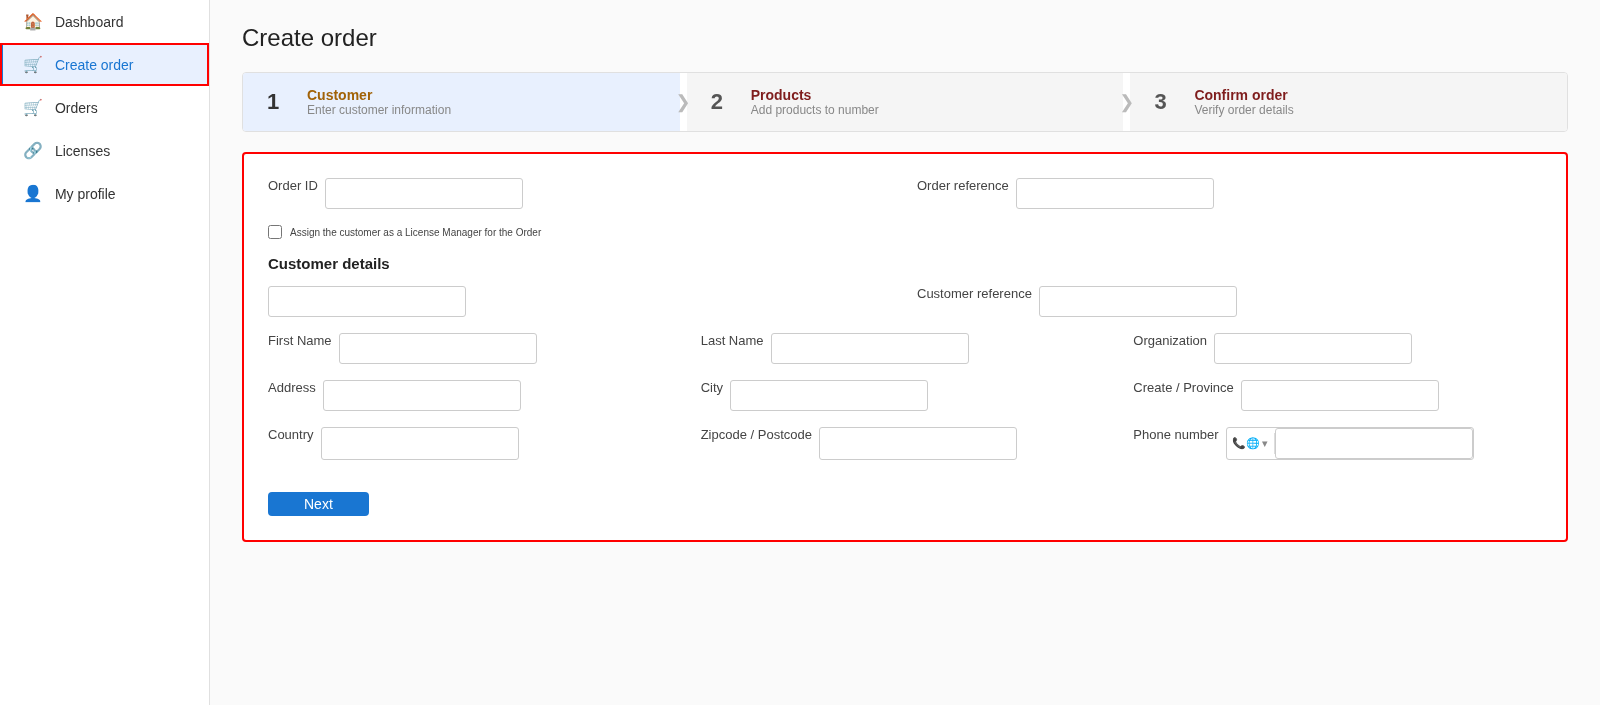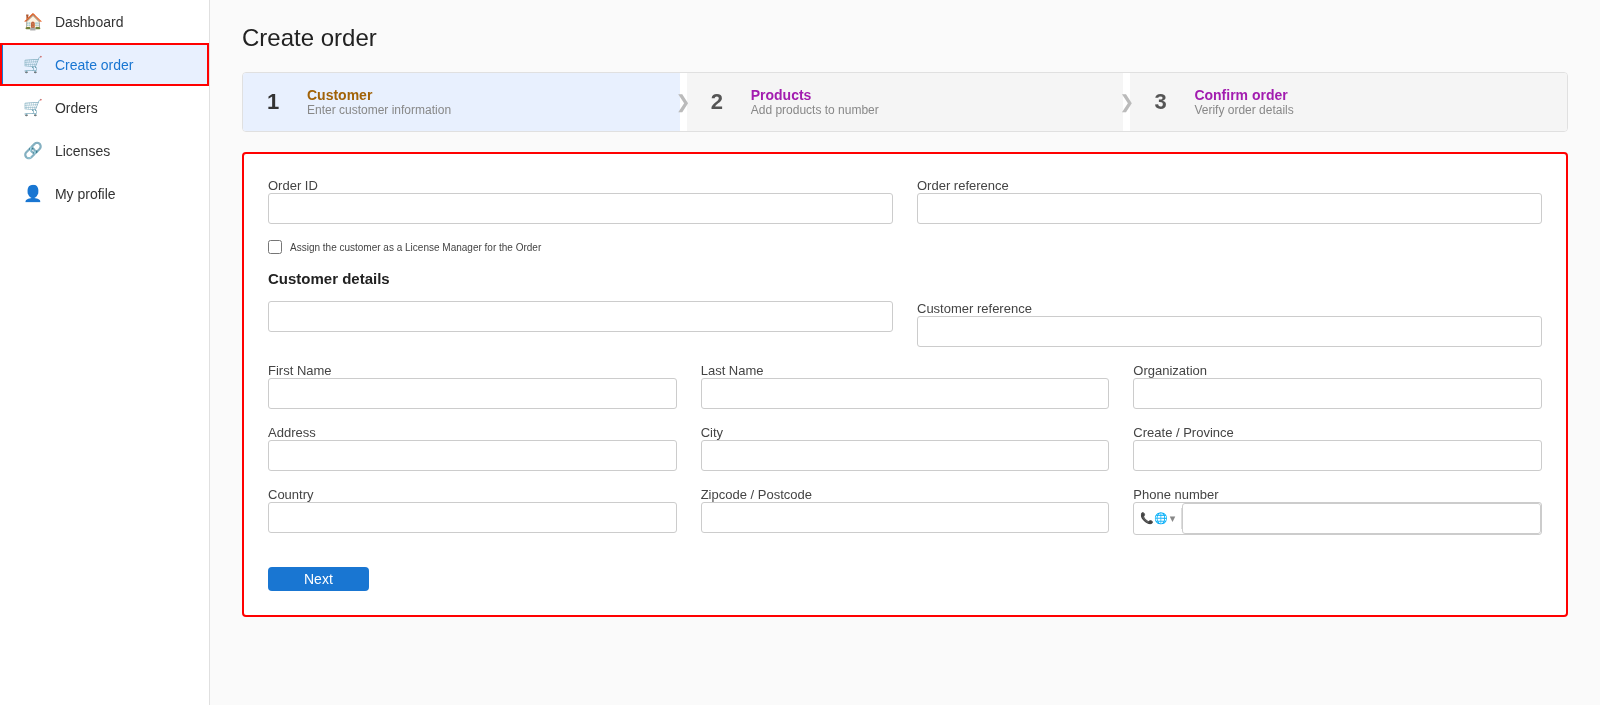--- a/index.html
+++ b/index.html
@@ -72,21 +72,21 @@
       font-size: 22px;
       font-weight: 700;
       color: #555;
       min-width: 28px;
     }
     .step.active .step-number { color: #333; }
     .step-text {}
     .step-title {
       font-size: 14px;
       font-weight: 600;
-      color: #a21caf;
+      color: #7f1d1d;
     }
     .step.active .step-title { color: #a16207; }
     .step-subtitle {
       font-size: 12px;
       color: #888;
     }
     .step-arrow {
       font-size: 18px;
       color: #bbb;
       margin: 0 -4px;
@@ -102,22 +102,22 @@
     }
 
     .form-row {
       display: flex;
       gap: 24px;
       margin-bottom: 16px;
     }
 
     .form-group {
       display: flex;
-      flex-direction: column;
-      gap: 0;
+      flex-direction: row;
+      gap: 7px;
       flex: 1;
     }
 
     .form-group label {
       font-size: 13px;
       color: #444;
       font-weight: 400;
     }
 
     .form-group input {

